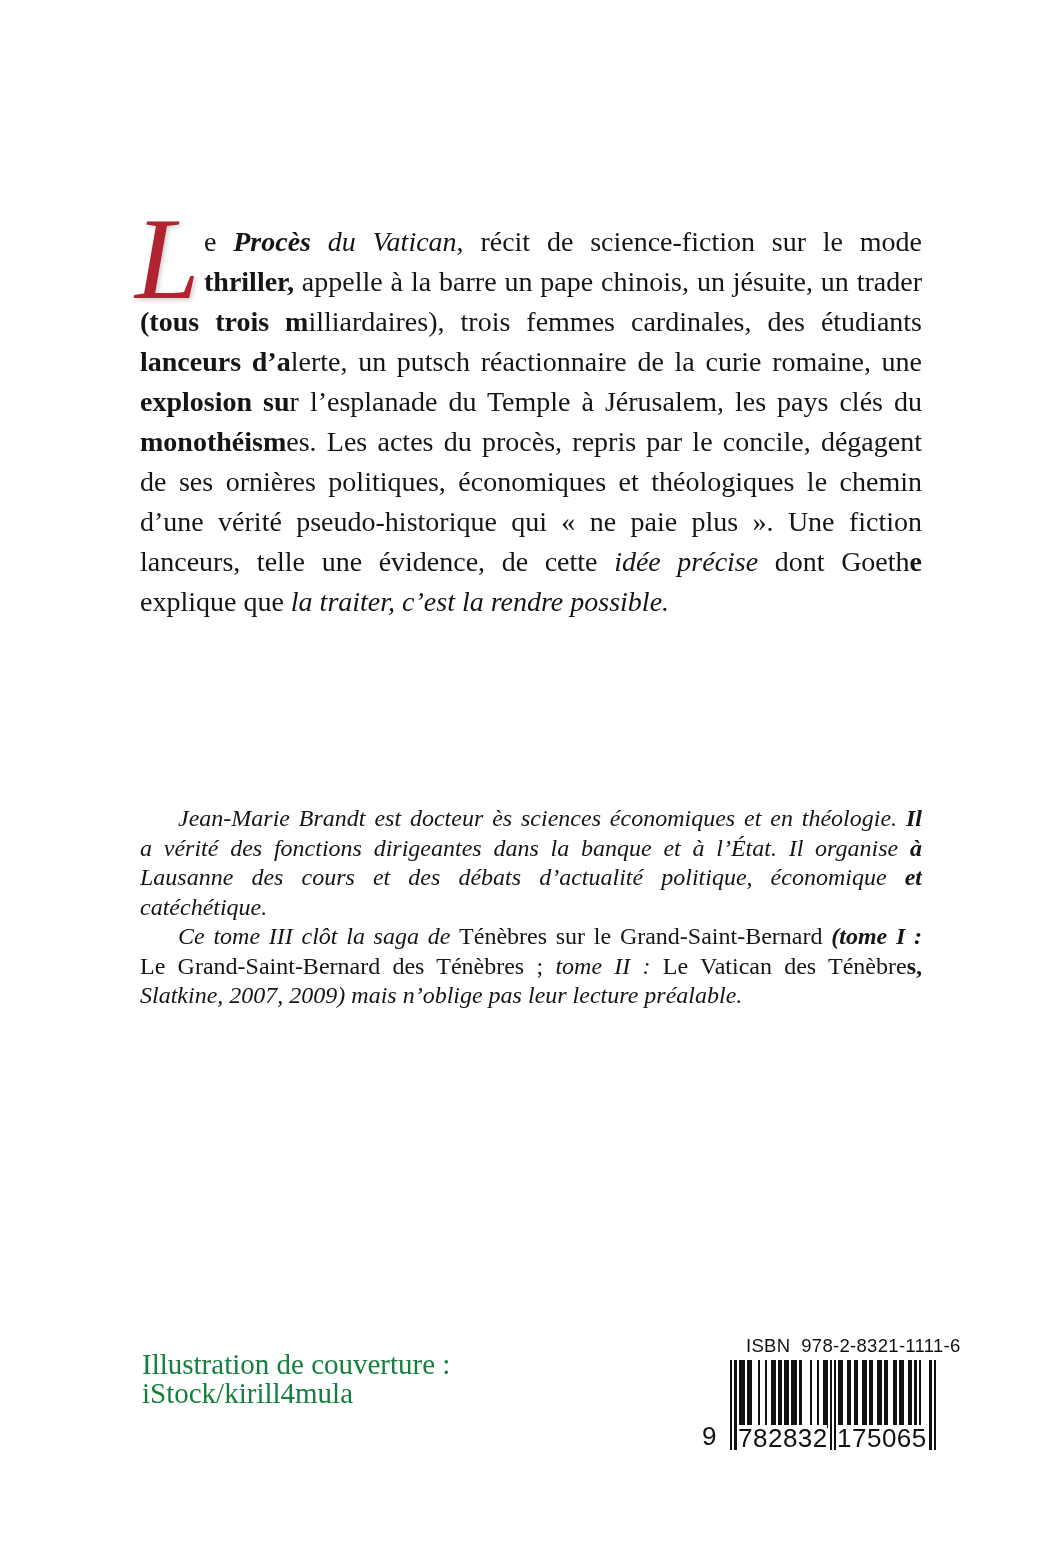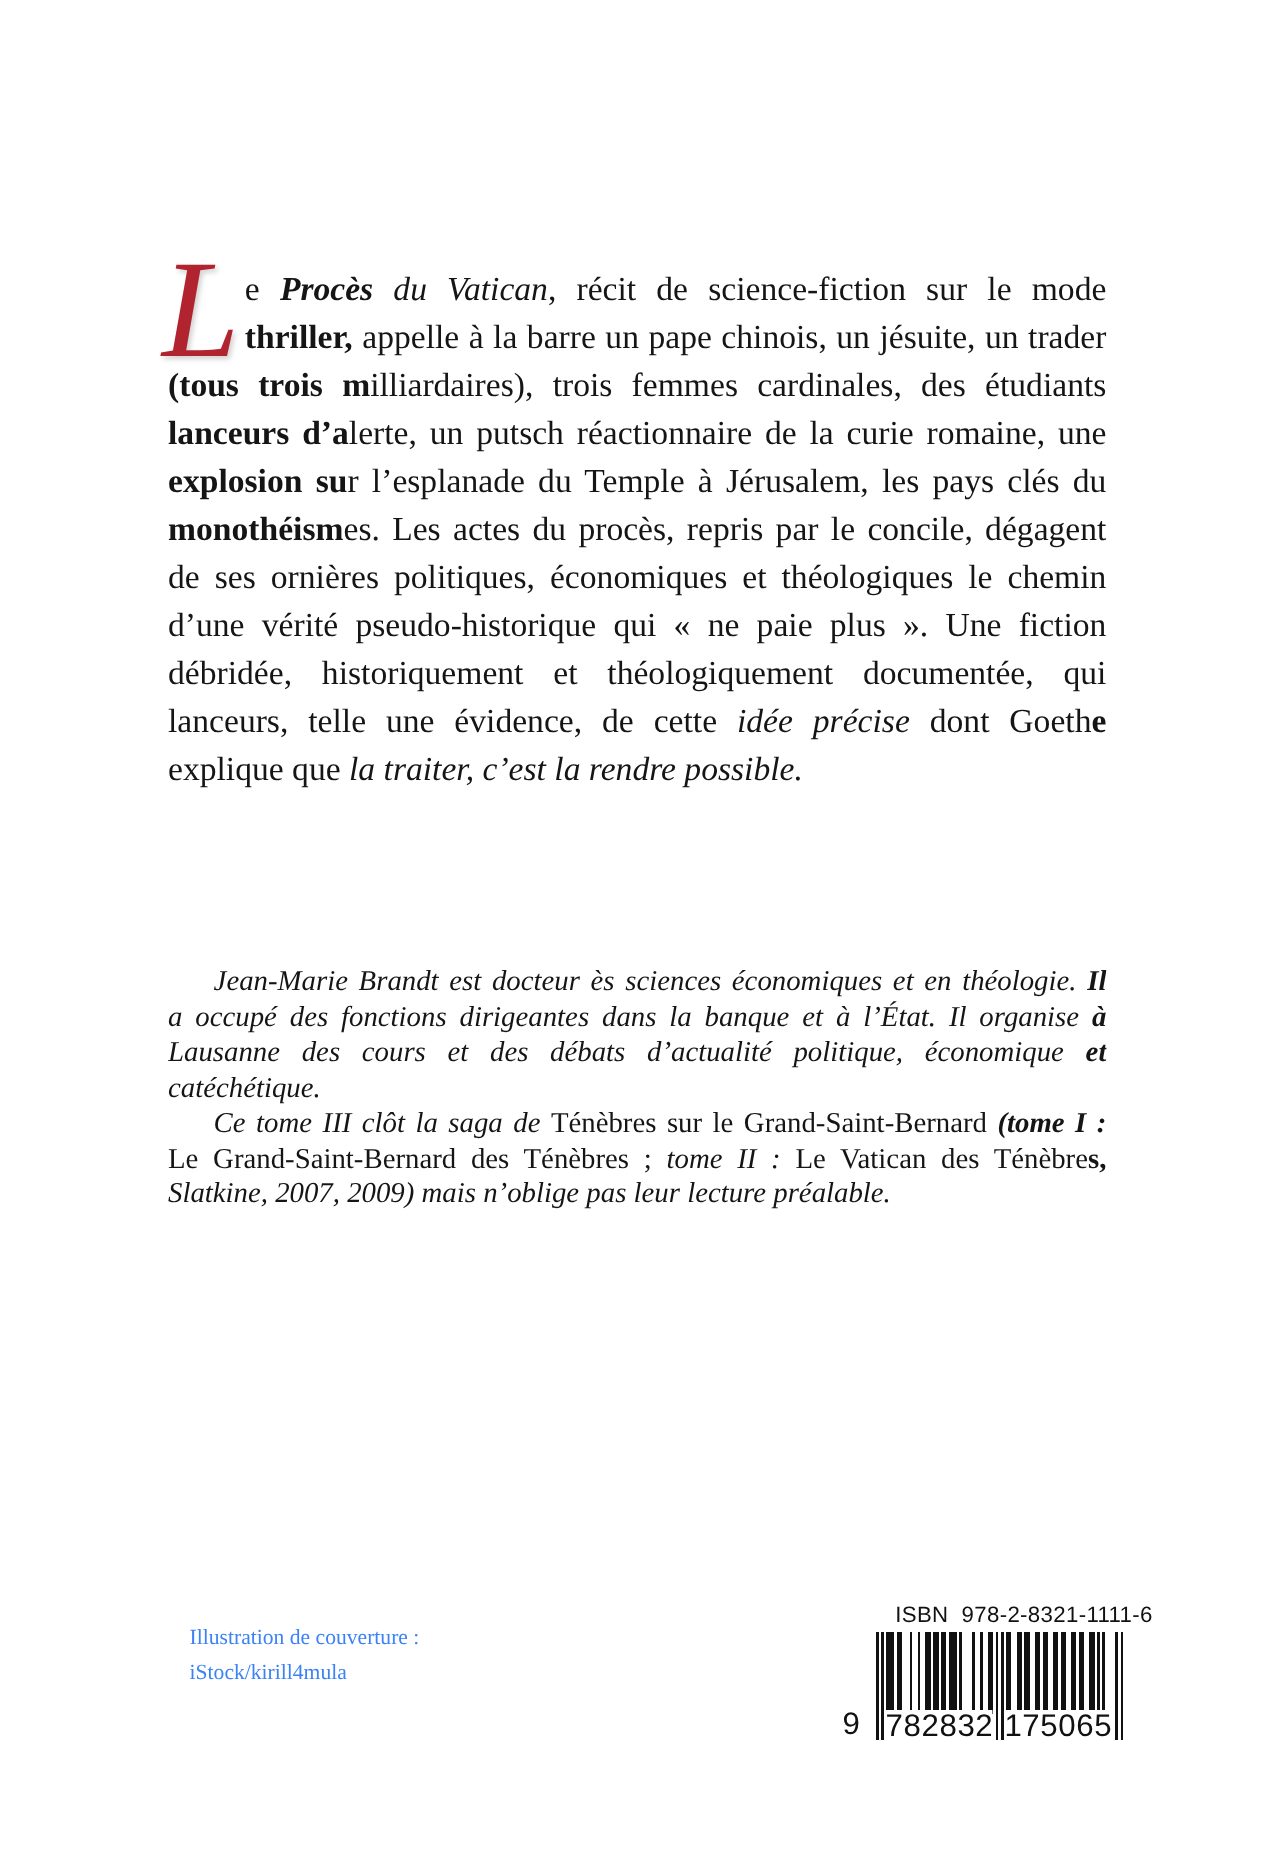--- a/index.html
+++ b/index.html
@@ -30,21 +30,21 @@
     text-align:justify;text-align-last:justify;overflow:hidden;
   }
   .author .line.last{text-align-last:left;}
   .author .line.ind{text-indent:38px;}
   
   .sn{font-style:normal;font-weight:400;}
   .si{font-style:italic;font-weight:400;}
   .sb{font-style:normal;font-weight:700;}
   .sbi{font-style:italic;font-weight:700;}
   
-  .credit{left:158px;top:1350px;font-size:18px;line-height:29px;color:#3b82f6;}
+  .credit{left:142px;top:1350px;font-size:29px;line-height:29px;color:#15803d;}
   
   .barcode{left:700px;top:1334px;width:242px;font-family:"Liberation Sans","DejaVu Sans",sans-serif;color:#111;}
   .isbn{margin-left:46px;width:206px;text-align:center;font-size:18.5px;letter-spacing:.3px;white-space:pre;line-height:23px;padding-bottom:3px;}
   .bars{position:relative;margin-left:30px;width:206px;height:90px;}
   .bars svg{display:block;}
   .bdigit{position:absolute;font-size:26px;line-height:26px;letter-spacing:.5px;}
   .d9{left:-28px;bottom:1px;background:#fff;}
   .dg1{left:8px;width:89px;bottom:-1px;text-align:center;background:#fff;}
   .dg2{left:107px;width:89px;bottom:-1px;text-align:center;background:#fff;}
 </style>
@@ -57,29 +57,28 @@
     <span class="dropcap" style="color: rgb(176, 35, 47);">L</span>
     <div>
         <div class="line pad"><span class="sn">e </span><span class="sbi">Procès</span><span class="si"> du Vatican</span><span class="sn">, récit de science-fiction sur le mode</span></div>
         <div class="line pad"><span class="sb">thriller,</span><span class="sn"> appelle à la barre un pape chinois, un jésuite, un trader</span></div>
         <div class="line"><span class="sb">(tous trois m</span><span class="sn">illiardaires), trois femmes cardinales, des étudiants</span></div>
         <div class="line"><span class="sb">lanceurs d’a</span><span class="sn">lerte, un putsch réactionnaire de la curie romaine, une</span></div>
         <div class="line"><span class="sb">explosion su</span><span class="sn">r l’esplanade du Temple à Jérusalem, les pays clés du</span></div>
         <div class="line"><span class="sb">monothéism</span><span class="sn">es. Les actes du procès, repris par le concile, dégagent</span></div>
         <div class="line"><span class="sn">de ses ornières politiques, économiques et théologiques le chemin</span></div>
         <div class="line"><span class="sn">d’une vérité pseudo-historique qui « ne paie plus ». Une fiction</span></div>
-        <div class="line"><span class="sn">débridée, historiquement et théologiquement documentée, qui</span></div>
         <div class="line"><span class="sn">lanceurs, telle une évidence, de cette </span><span class="si">idée précise</span><span class="sn"> dont Goeth</span><span class="sb">e</span></div>
         <div class="line last"><span class="sn">explique que </span><span class="si">la traiter, c’est la rendre possible.</span></div>
       </div>
   </div>
 
   <div class="block author">
       <div class="line ind"><span class="si">Jean-Marie Brandt est docteur ès sciences économiques et en théologie. </span><span class="sbi">Il</span></div>
-      <div class="line"><span class="si">a occupé des fonctions dirigeantes dans la banque et à l’État. Il organise </span><span class="sbi">à</span></div>
+      <div class="line"><span class="si">a vérité des fonctions dirigeantes dans la banque et à l’État. Il organise </span><span class="sbi">à</span></div>
       <div class="line"><span class="si">Lausanne des cours et des débats d’actualité politique, économique </span><span class="sbi">et</span></div>
       <div class="line last"><span class="si">catéchétique.</span></div>
       <div class="line ind"><span class="si">Ce tome III clôt la saga de </span><span class="sn">Ténèbres sur le Grand-Saint-Bernard </span><span class="sbi">(tome I :</span></div>
       <div class="line"><span class="sn">Le Grand-Saint-Bernard des Ténèbres ; </span><span class="si">tome II :</span><span class="sn"> Le Vatican des Ténèbre</span><span class="sb">s,</span></div>
       <div class="line last"><span class="si">Slatkine, 2007, 2009) mais n’oblige pas leur lecture préalable.</span></div>
     </div>
 
   <div class="block credit">
     <div>Illustration de couverture :</div>
     <div>iStock/kirill4mula</div>

